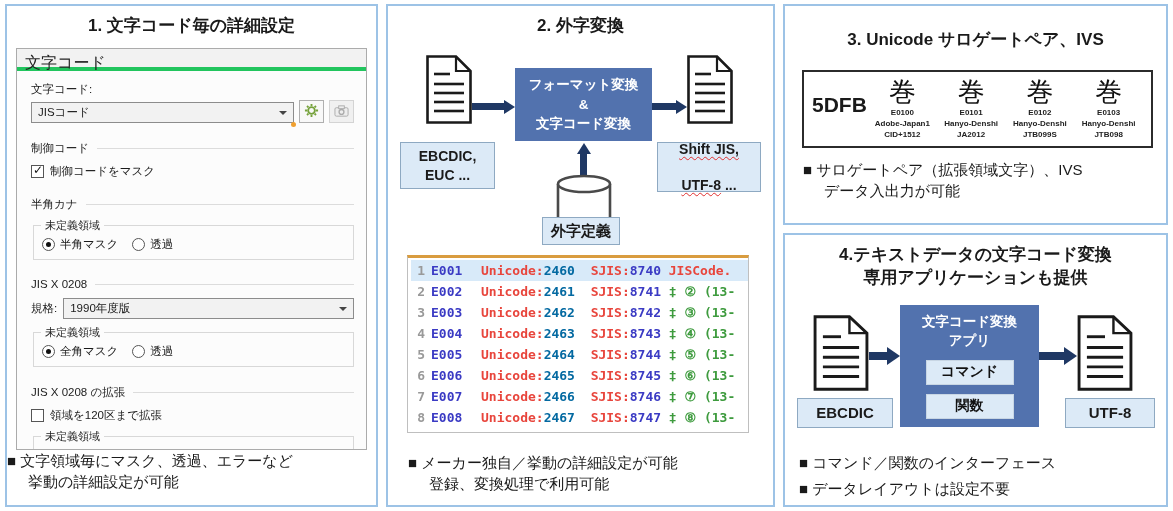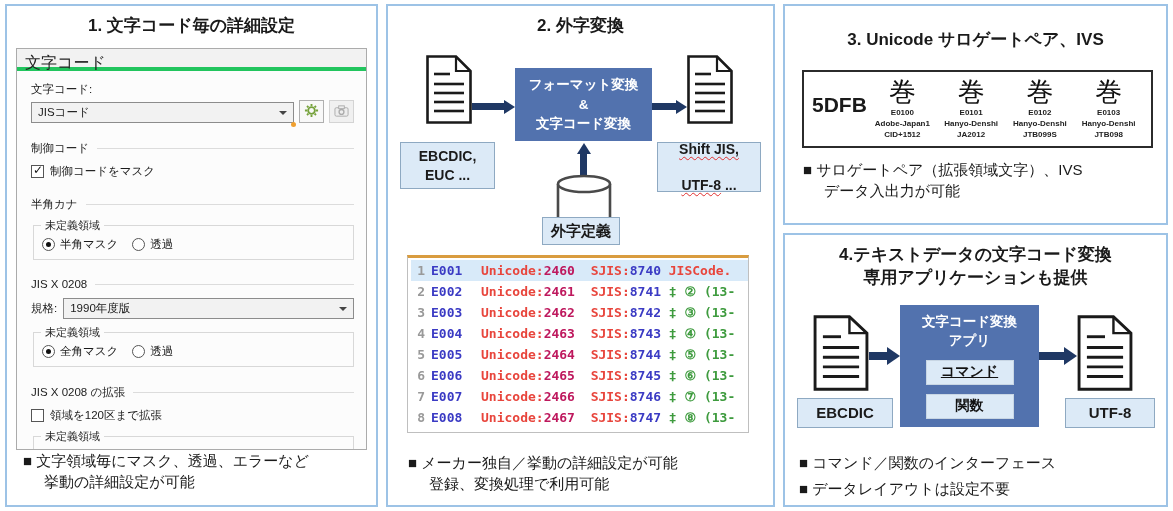--- a/index.html
+++ b/index.html
@@ -48,21 +48,21 @@
   .gbox { border:1px solid #D8D8D8; position:relative; margin:13px 0 2px 2px;
           padding:11px 8px 7px 8px; }
   .gbox-label { position:absolute; top:-8px; left:7px; background:#FCFCFC; padding:0 4px;
                 font-size:11px; color:#222; }
   .radio-row { display:flex; align-items:center; }
   .radio-row .second { margin-left:14px; }
   .kikaku-row .klabel { margin-right:6px; white-space:nowrap; }
 
   .note { position:absolute; font-size:15px; line-height:1.55; color:#1a1a1a; }
   .note .indent { padding-left:21px;font-family:Liberation Mono, monospace; }
-  #panel1 .note { left:16px; bottom:10px; }
+  #panel1 .note { left:0; bottom:10px; }
   #panel2 .note { left:20px; bottom:8px; }
   #panel3 .note { left:18px; top:152px; }
   #panel4 .note { left:14px; top:215px; line-height:1.7; }
 
   
   .doc-icon { position:absolute; }
   .label-box { position:absolute; background:#DCEAF7; border:1px solid #8EA9C2;
                display:flex; align-items:center; justify-content:center; text-align:center;
                font-weight:bold; font-size:14px; line-height:1.3; white-space:pre-line; }
   .process-box { position:absolute; background:#5272AE; color:#fff; font-weight:bold;
@@ -95,42 +95,42 @@
   .code-box { position:absolute; left:19px; top:249px; width:342px; height:178px;
               background:#fff; border:1px solid #BFBFBF; border-top:3px solid #D99C3F;
               padding:2px 0 0 3px; overflow:hidden;
               font-family:"DejaVu Sans Mono","Liberation Mono",monospace;
               font-size:13px; font-weight:bold; }
   .code-row { display:flex; align-items:center; height:21px; white-space:pre; }
   .code-row.selected { background:#D8EAF9; }
   .code-row .ln   { width:14px; text-align:right; color:#999; margin-right:6px; }
   .code-row .cd   { width:50px; color:#3B3BC4; }
   .code-row .ulbl { color:#E8453C; }
-  .code-row .uval { width:47px; color:#be185d; }
+  .code-row .uval { width:47px; color:#0369a1; }
   .code-row .slbl { color:#E8453C; }
   .code-row .sval { width:39px; color:#3B3BC4; }
   .code-row .tail.red   { color:#E8453C; }
   .code-row .tail.green { color:#3E9B3E; }
 
   
   #panel3 .panel-title { top:23px; }
   .ivs-box { position:absolute; left:17px; top:64px; width:351px; height:78px;
              border:2px solid #2B2B2B; display:flex; align-items:flex-start; padding:5px 8px 0 8px; }
   .ivs-code { width:56px; font-size:21px; font-weight:bold; margin-top:16px; }
   .ivs-cols { flex:1; display:flex; }
   .ivs-col { flex:1; text-align:center; }
   .ivs-glyph { display:block; font-size:27px; line-height:1.15; color:#111; }
   .ivs-line  { display:block; font-size:8px; font-weight:bold; line-height:1.35; color:#222; }
 
   
   #p4-app { left:115px; top:70px; width:139px; height:122px; padding-top:8px; line-height:1.4; }
   .app-btn { width:88px; height:25px; margin:0 auto; background:#DCEAF7; border:1px solid #C8D6E4;
              display:flex; align-items:center; justify-content:center;
              color:#111; font-weight:bold; font-size:14px; }
-  #p4-cmd  { margin-top:9px;text-decoration:underline; }
+  #p4-cmd  { margin-top:9px; }
   #p4-func { margin-top:9px; }
   #p4-doc-in  { left:28px;  top:80px; }
   #p4-doc-out { left:292px; top:80px; }
   #p4-label-in  { left:12px;  top:163px; width:96px; height:30px; font-size:15px; }
   #p4-label-out { left:280px; top:163px; width:90px; height:30px; font-size:15px; }
   #p4-arrow1 { left:84px;  top:117px; width:18px; }
   #p4-arrow2 { left:254px; top:117px; width:25px; }
 </style>
 </head>
 <body>

